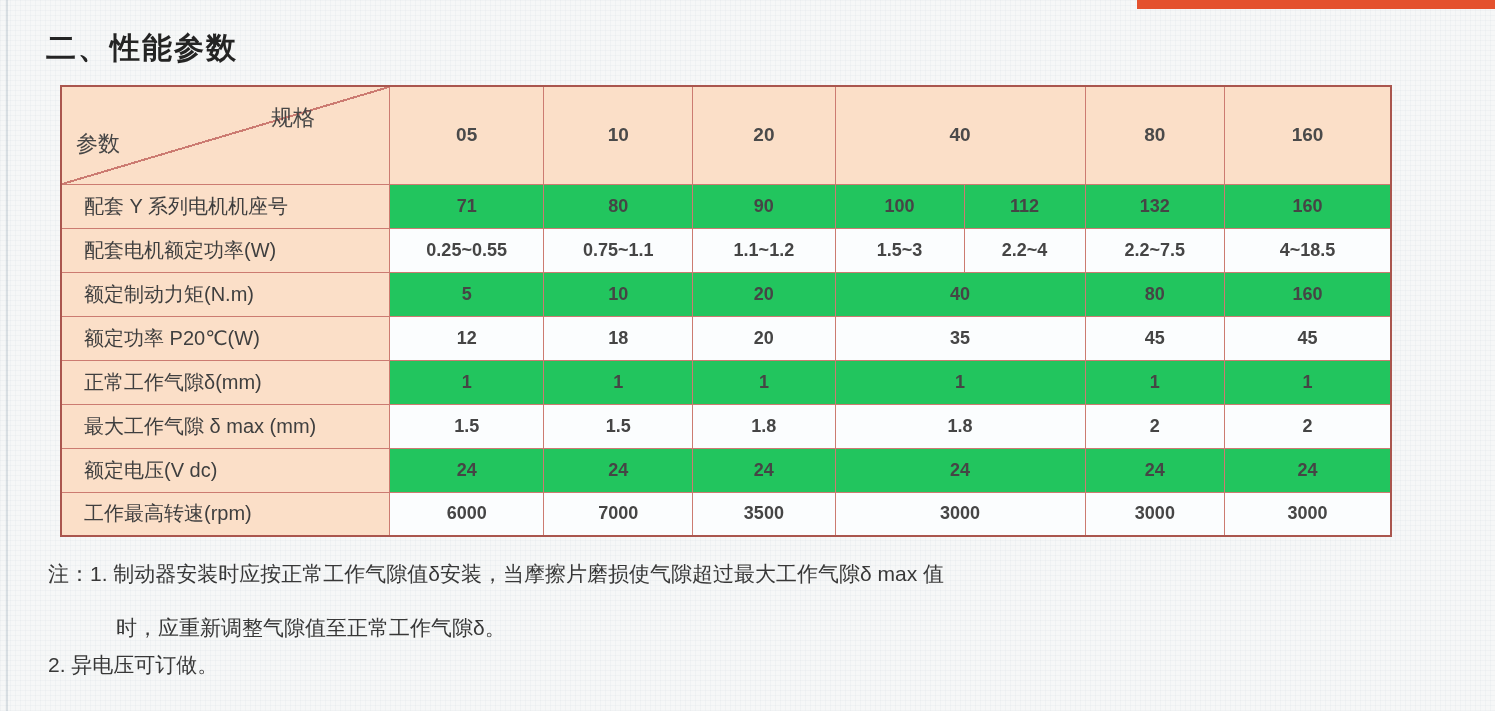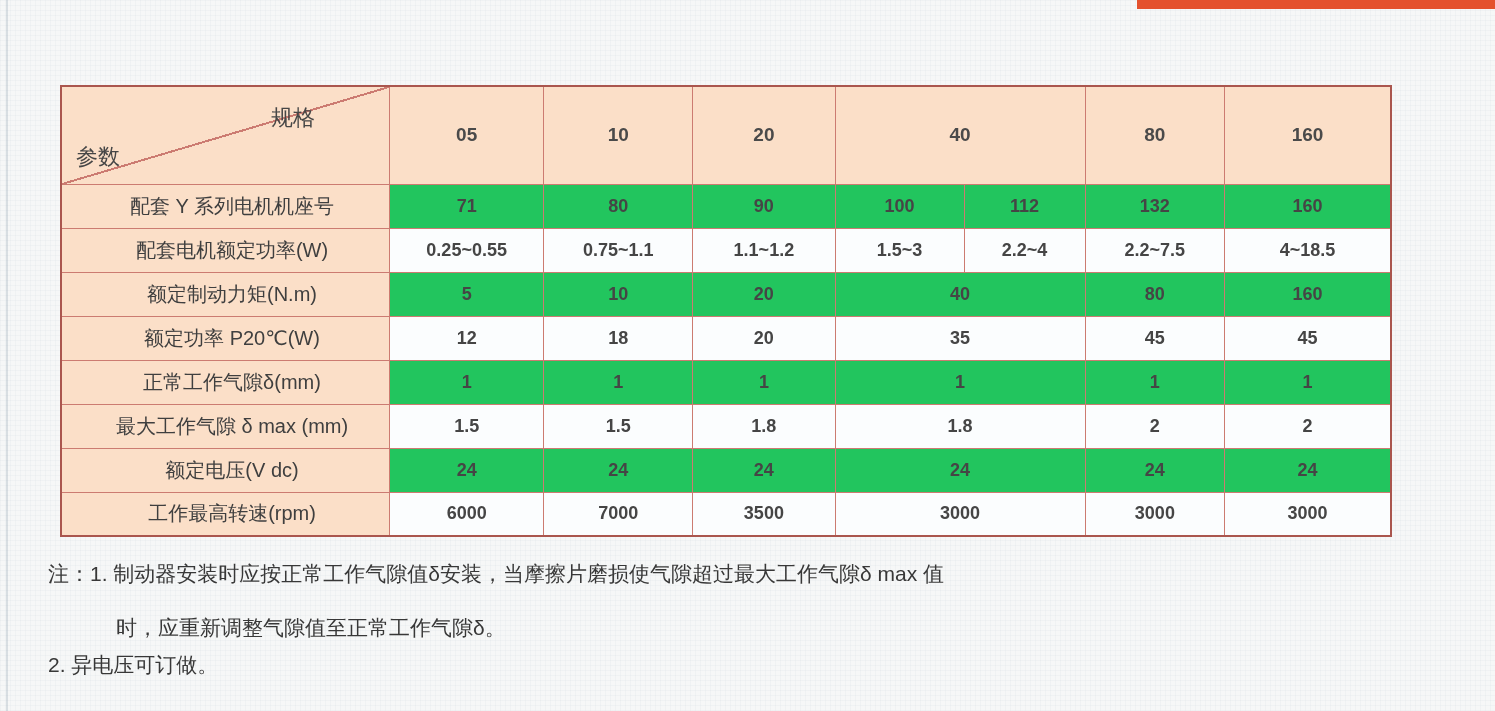--- a/index.html
+++ b/index.html
@@ -53,32 +53,32 @@
         var(--border-inner) calc(50% + 1px), transparent calc(50% + 1px)),
       var(--header-fill);
     font-weight:normal;
     margin-top:27px;
   }
   .corner-top{
     position:absolute;top:16px;right:74px;
     font-size:22px;color:#464646;
   }
   .corner-bottom{
-    position:absolute;bottom:12px;left:14px;
+    position:absolute;bottom:25px;left:14px;
     font-size:22px;color:#464646;
   }
   th.col-head{
     height:98px;background:var(--header-fill);
     font-size:19px;font-weight:bold;color:#4a4a4a;
     vertical-align:middle;
   }
   td.row-label{
     height:44px;background:var(--header-fill);
     font-size:20px;font-weight:500;color:#3f3f3f;
-    text-align:center;padding-left:13px;white-space:nowrap;overflow:hidden;
+    text-align:left;padding-left:22px;white-space:nowrap;overflow:hidden;
   }
   td.value-cell{
     height:44px;background:#22c55e;
     font-size:18px;font-weight:bold;color:#454545;
     text-align:center;vertical-align:middle;
   }
   tbody tr:nth-child(even) td.value-cell{background:#fbfdfe;}
   .notes{
     position:absolute;left:48px;top:560px;width:1320px;
     font-size:21px;color:#383838;line-height:28px;
@@ -87,20 +87,21 @@
   .note-line.l2{margin-left:68px;margin-bottom:9px;}
   .note-line.l3{}
 </style>
 </head>
 <body>
 
 <div class="canvas">
   <div class="top-bar"></div>
   <div class="left-edge"></div>
 
+  <div class="title">二、性能参数</div>
 
   <table class="spec-table">
     <colgroup id="cols">
         <col style="width: 24.7%;">
         <col style="width: 11.6%;">
         <col style="width: 11.2%;">
         <col style="width: 10.7%;">
         <col style="width: 9.7%;">
         <col style="width: 9.1%;">
         <col style="width: 10.5%;">

